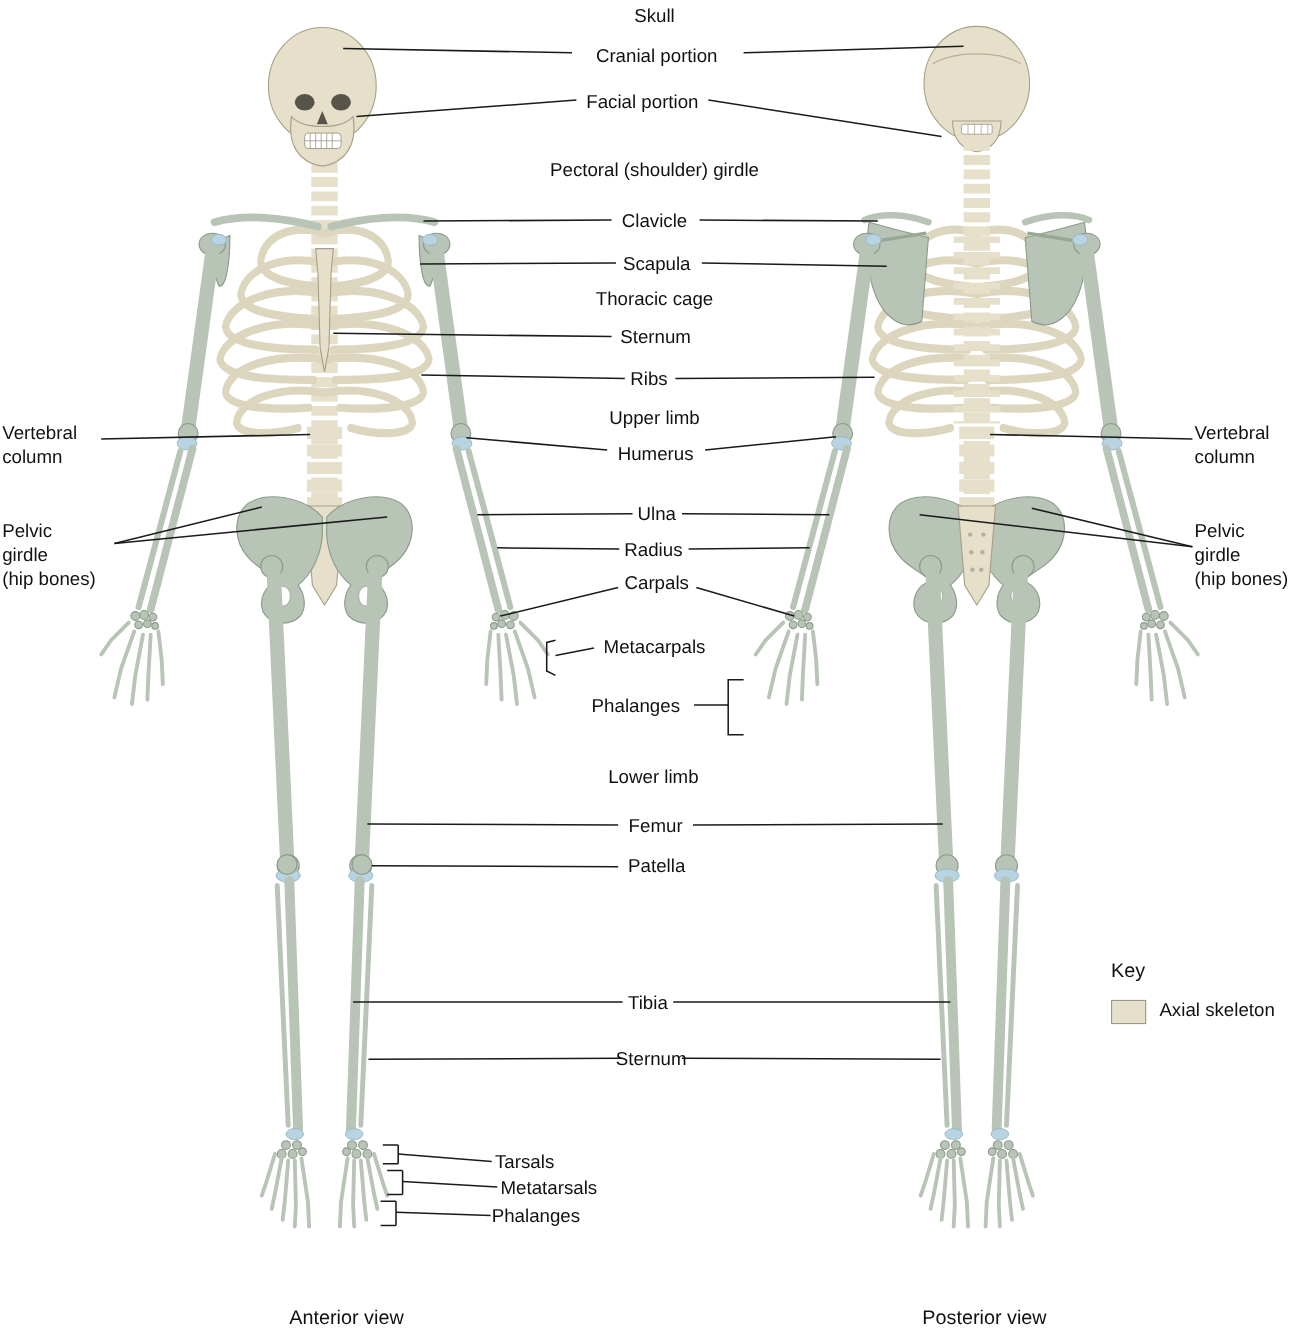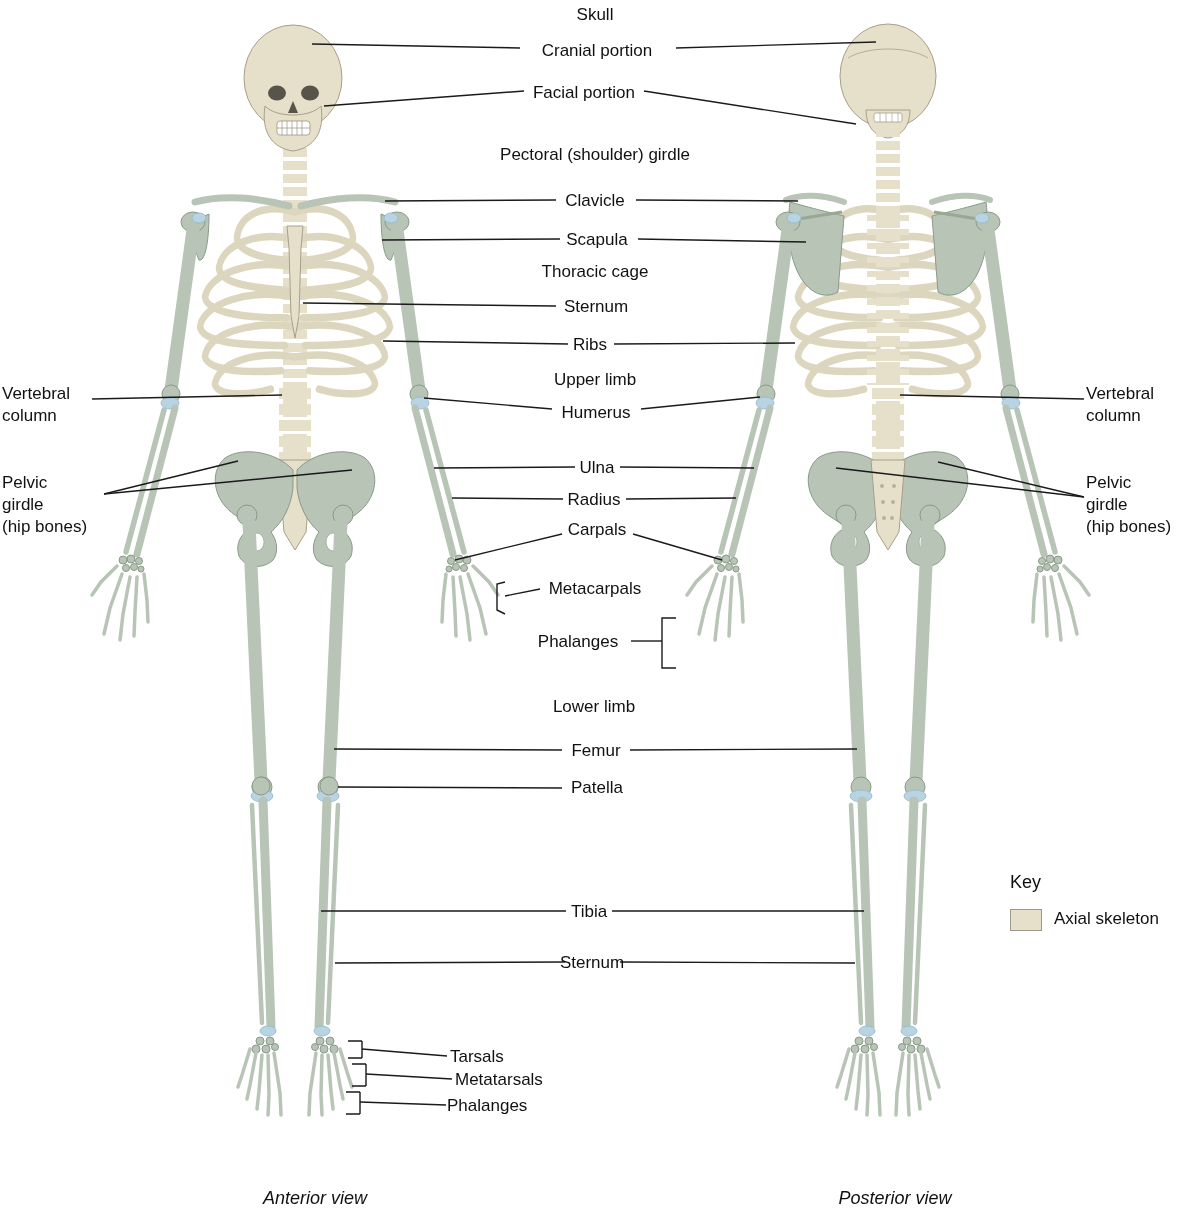--- a/index.html
+++ b/index.html
@@ -2,21 +2,21 @@
 <html style="--axial: #e6e0cb; --appendicular: #b7c4b6; --joint: #b8d3e2;"><head>
 <meta charset="utf-8">
 <style>
   * { margin:0; padding:0; box-sizing:border-box; }
   html,body { background:#ffffff; font-family:"Liberation Sans", sans-serif; color:#111; }
   .stage { position:relative; width:1190px; height:1211px; background:#fff; overflow:hidden;padding-left:32px; }
   svg.art { position:absolute; left:0; top:0; }
 
   .lbl { position:absolute; font-size:17px; line-height:1.28; color:#111; white-space:pre-line; }
   .lbl.c { transform:translateX(-50%); text-align:center; white-space:nowrap; }
-  .caption { position:absolute; font-size:18px; transform:translateX(-50%); white-space:nowrap;font-style:italic; }
+  .caption { position:absolute; font-size:18px; transform:translateX(-50%); white-space:nowrap; }
 
   .key { position:absolute; left:1010px; top:872px; width:180px; }
   .key-title { font-weight:normal; font-size:18px; margin-bottom:16px; }
   .key-row { display:flex; gap:12px; align-items:flex-start; margin-bottom:14px; }
   .swatch { width:32px; height:22px; flex:0 0 auto; border:1px solid #9b9b8c; }
   .swatch.axial { background:var(--axial); }
   .swatch.appendicular { background:var(--appendicular); }
   .key-label { font-size:17px; line-height:1.2;text-align:right; }
 
   

